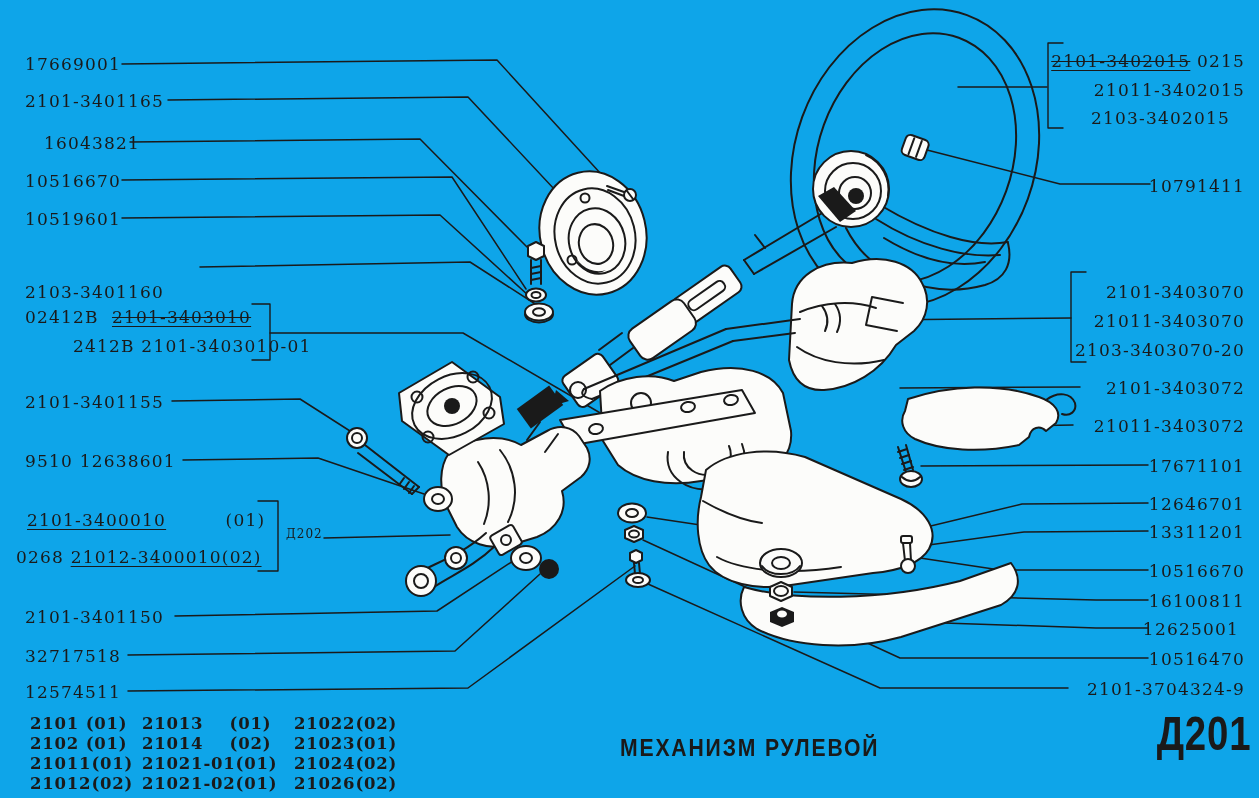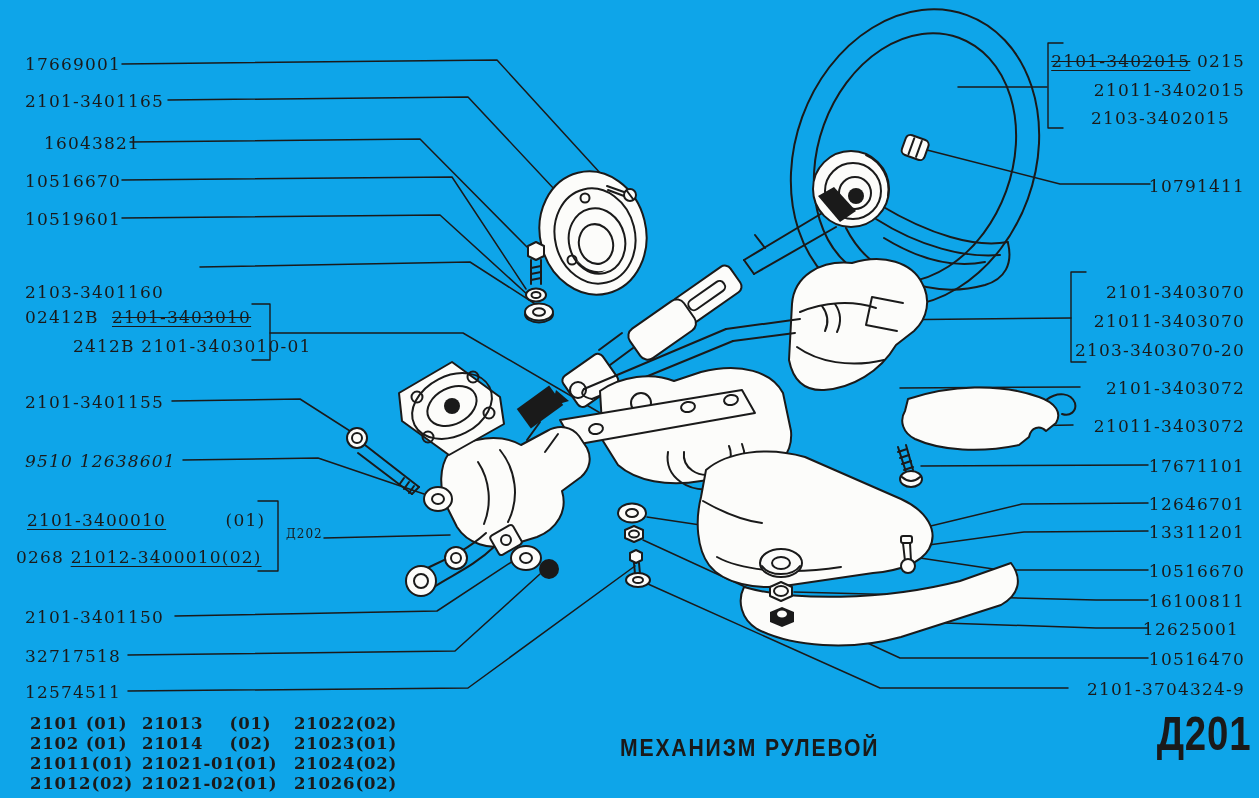--- a/index.html
+++ b/index.html
@@ -297,21 +297,21 @@
   <div id="labels-left">
       <div class="lbl" style="top: 54px; left: 25px;"><span>17669001</span></div>
       <div class="lbl" style="top: 91px; left: 25px;"><span>2101-3401165</span></div>
       <div class="lbl" style="top: 133px; left: 25px; margin-left: 19px;"><span>16043821</span></div>
       <div class="lbl" style="top: 171px; left: 25px;"><span>10516670</span></div>
       <div class="lbl" style="top: 209px; left: 25px;"><span>10519601</span></div>
       <div class="lbl" style="top: 258px; left: 25px; margin-top: 24px;"><span>2103-3401160</span></div>
       <div class="lbl" style="top: 307px; left: 25px;"><span>02412В  </span><span class="st">2101-3403010</span></div>
       <div class="lbl" style="top: 336px; left: 25px; margin-left: 48px;"><span>2412В 2101-3403010-01</span></div>
       <div class="lbl" style="top: 392px; left: 25px;"><span>2101-3401155</span></div>
-      <div class="lbl" style="top: 451px; left: 25px; font-style: italic;"><span>9510 12638601</span></div>
+      <div class="lbl" style="top: 451px; left: 25px;"><span>9510 12638601</span></div>
       <div class="lbl" style="top: 510px; left: 27px;"><span class="u">2101-3400010</span><span>         (01)</span></div>
       <div class="lbl" style="top: 547px; left: 16px;"><span>0268 </span><span class="u">21012-3400010(02)</span></div>
       <div class="lbl" style="top: 607px; left: 25px;"><span>2101-3401150</span></div>
       <div class="lbl" style="top: 646px; left: 25px;"><span>32717518</span></div>
       <div class="lbl" style="top: 682px; left: 25px;"><span>12574511</span></div>
     </div>
   <div id="labels-right">
       <div class="lbl r" style="top: 51px; right: 14px;"><span class="st">2101-3402015</span><span> 0215</span></div>
       <div class="lbl r" style="top: 80px; right: 14px;"><span>21011-3402015</span></div>
       <div class="lbl r" style="top: 108px; right: 29px; margin-left: 8px;"><span>2103-3402015</span></div>

